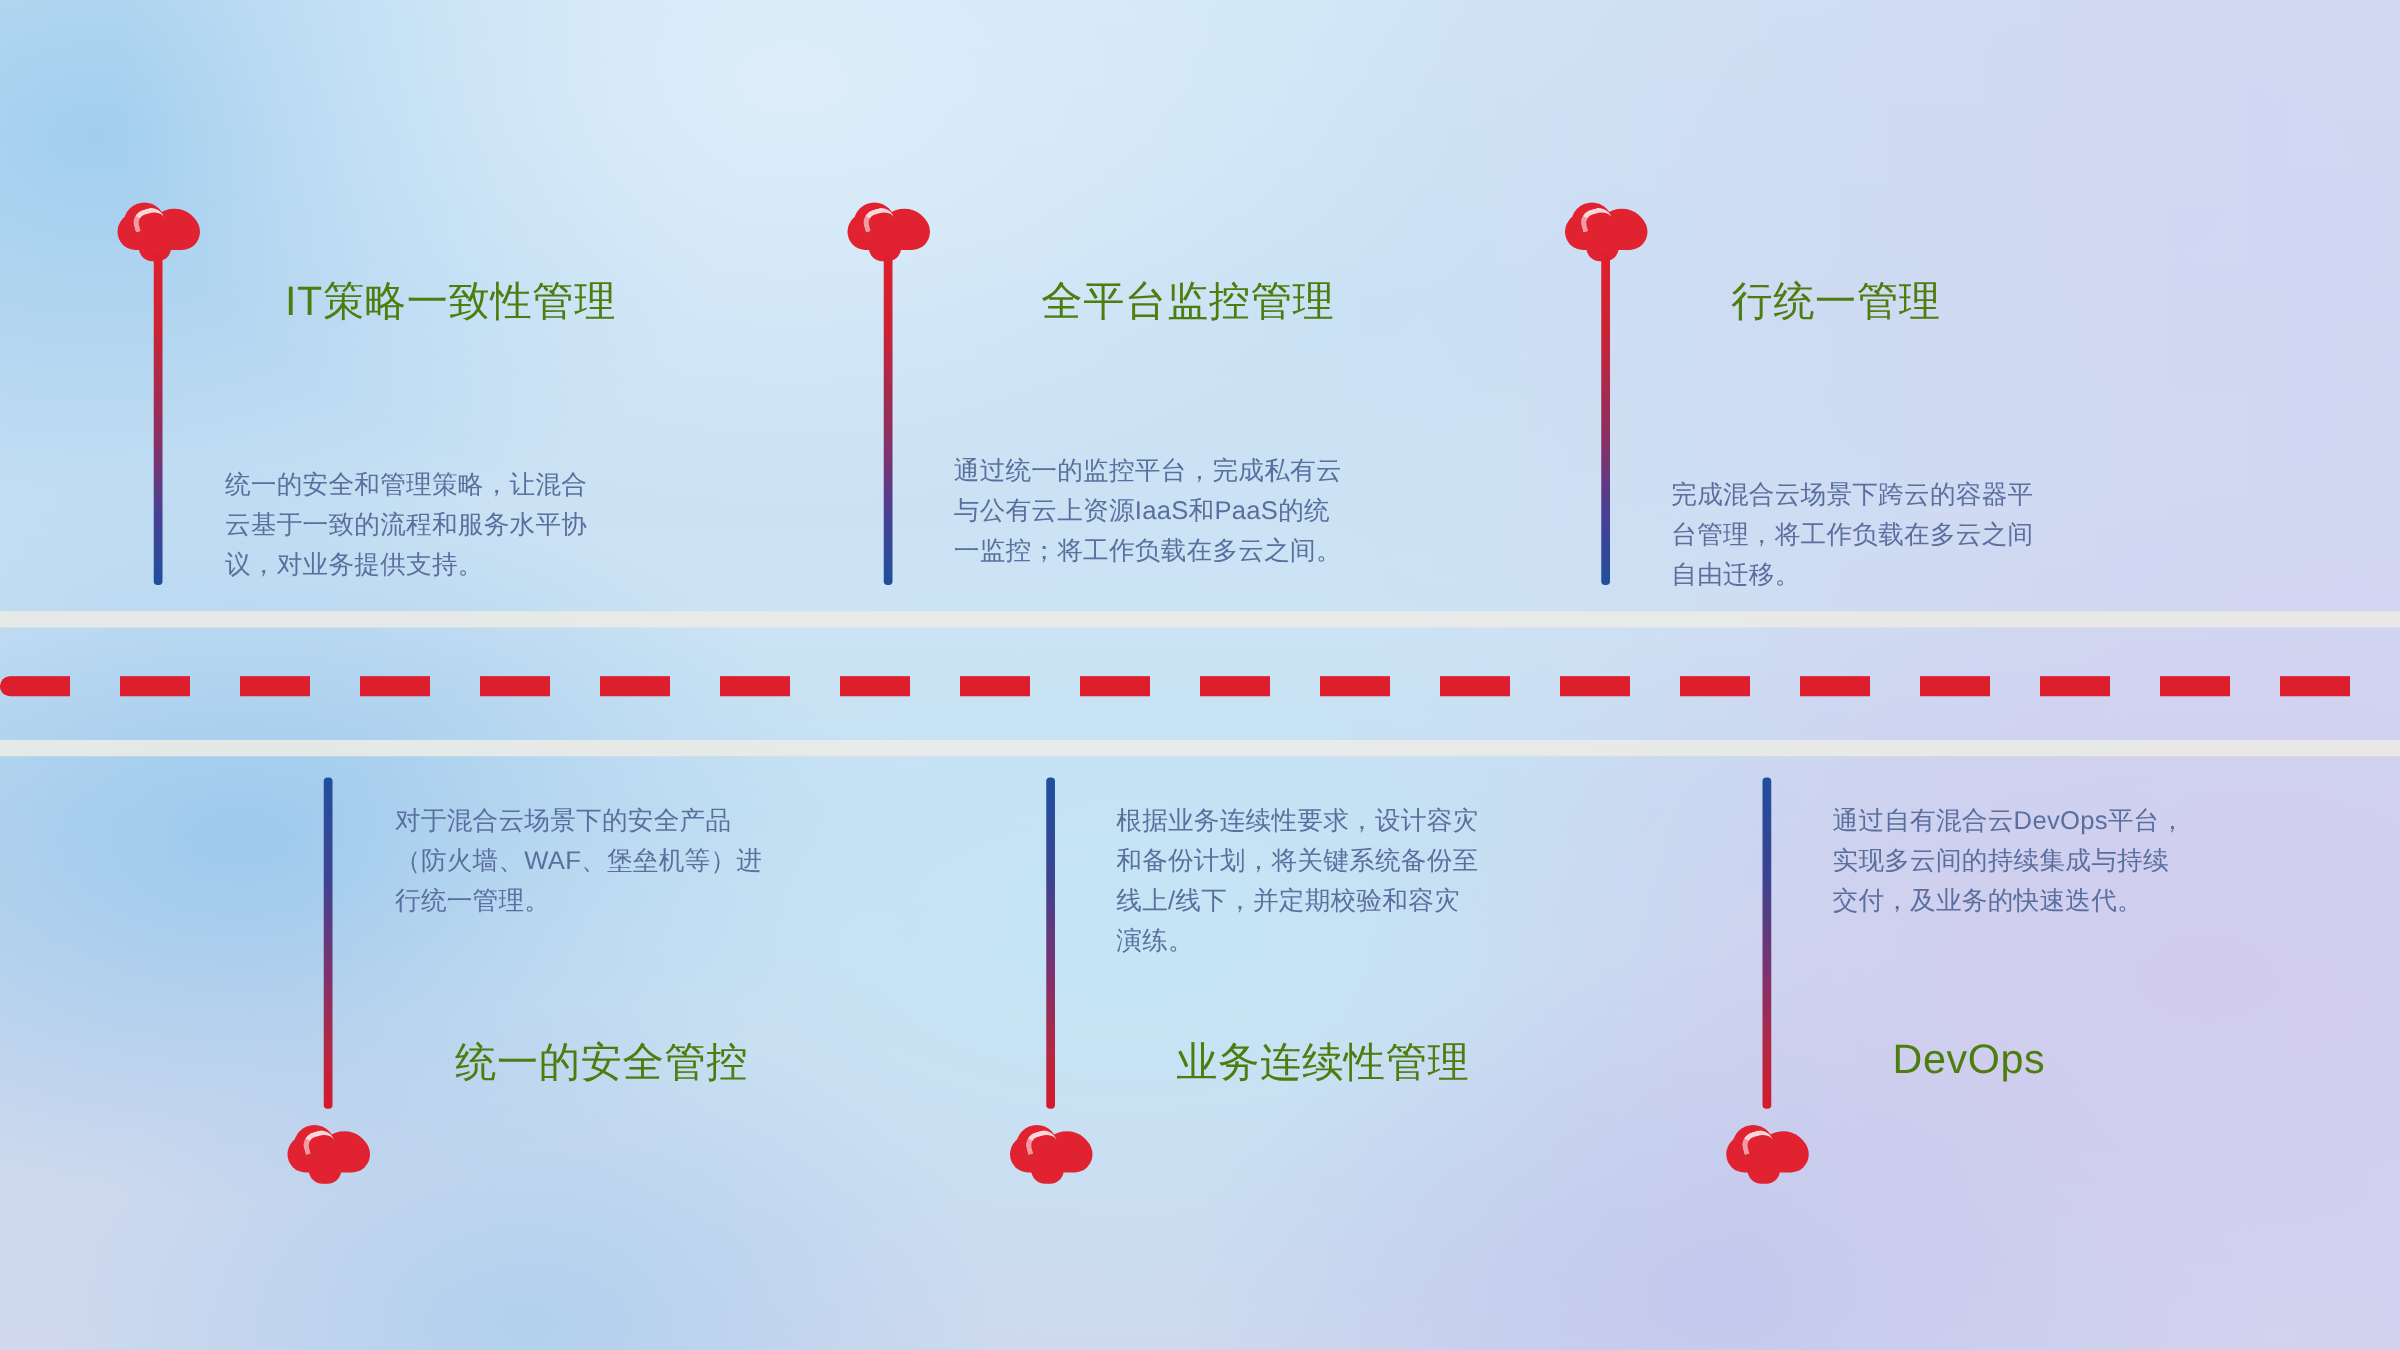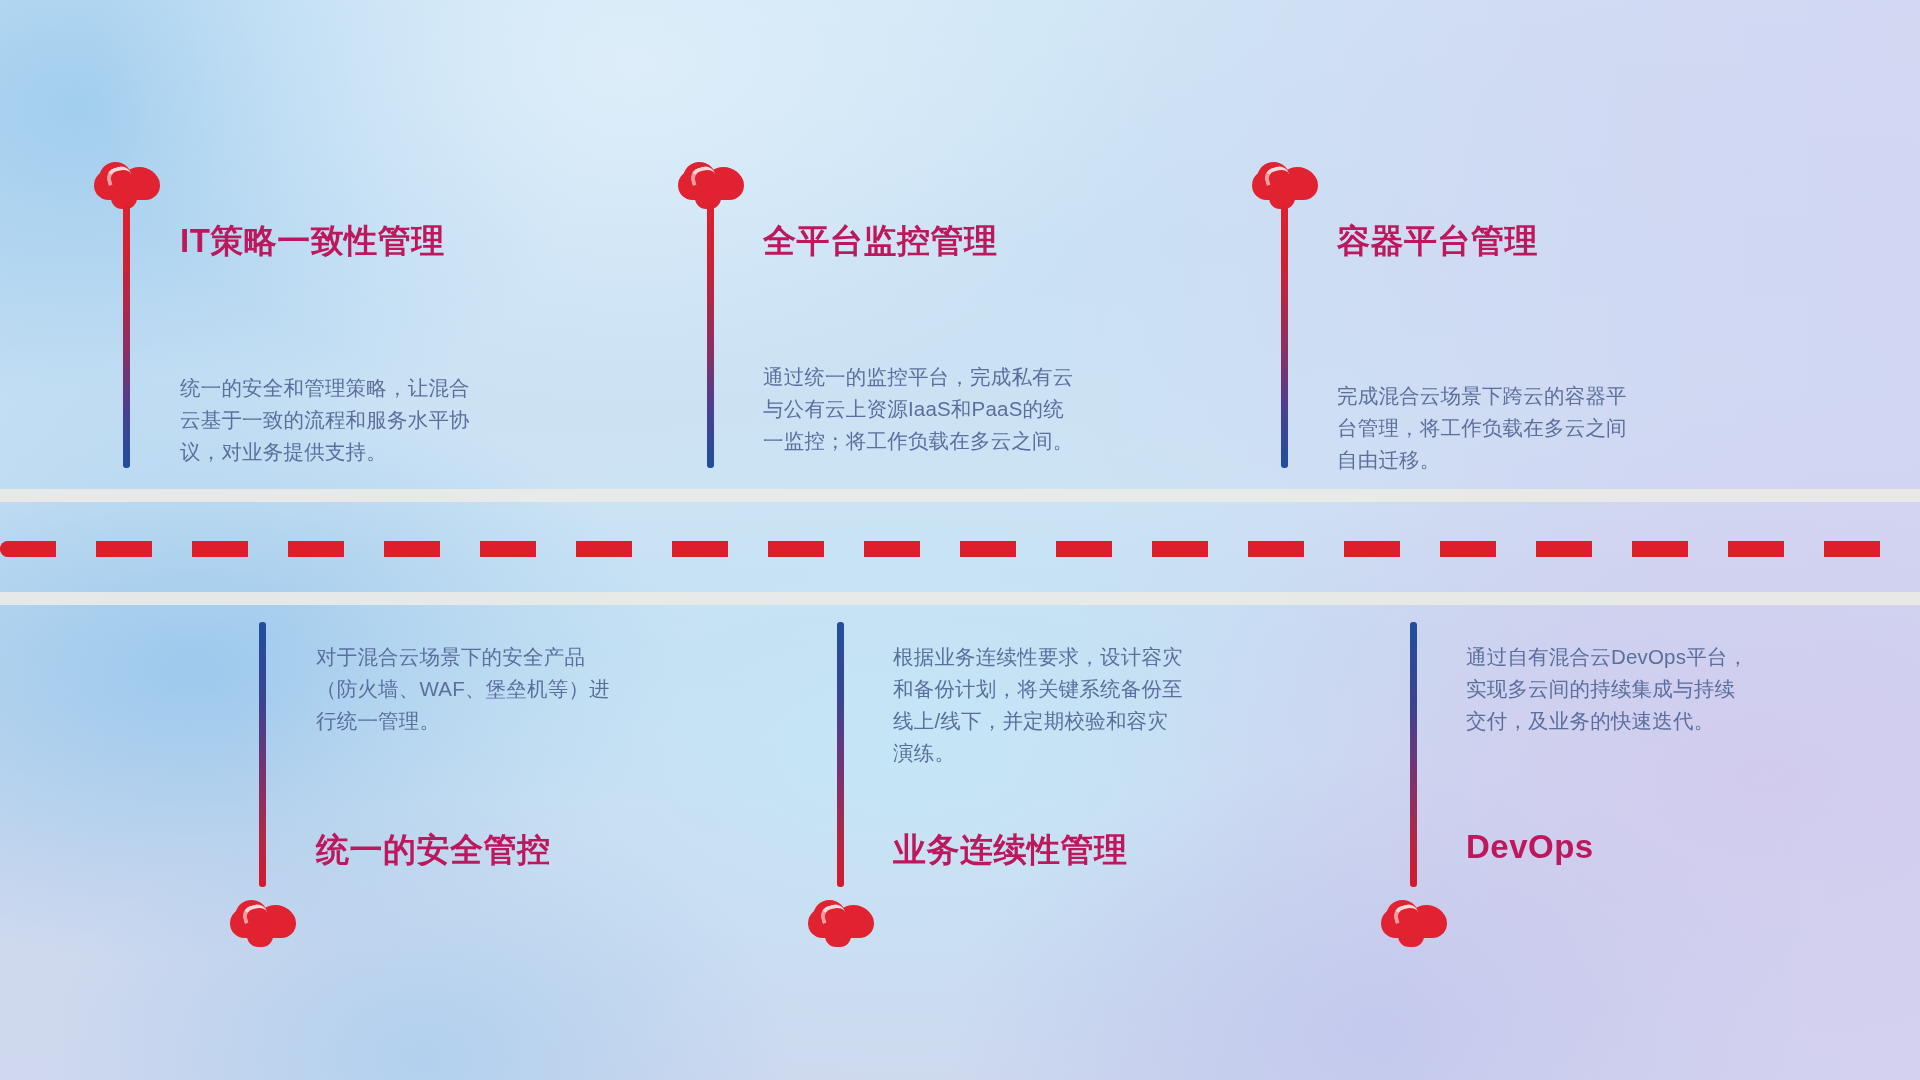--- a/index.html
+++ b/index.html
@@ -89,22 +89,23 @@
     transform:rotate(-16deg);
   }
 
   
   .stem{position:absolute;width:7px;border-radius:3px;}
   .stem-down{background:linear-gradient(180deg,#e01f2d 0%,#cd2232 22%,#8c2f62 55%,#4a3f92 78%,#1f4f9c 100%);}
   .stem-up{background:linear-gradient(180deg,#1f4f9c 0%,#3c4391 30%,#7b3270 58%,#b42742 82%,#d6192c 100%);}
 
   .title{
     position:absolute;white-space:nowrap;
-    font-size:33px;font-weight:700;color:#be185d;
+    font-size:33px;font-weight:400;color:#4d7c0f;
     letter-spacing:.5px;
+    margin-left:48px;
   }
   .para{
     position:absolute;
     font-size:20.5px;line-height:32px;color:#5b6f9f;
     letter-spacing:.2px;white-space:pre-line;
   }
 </style>
 </head>
 <body>
 
@@ -142,36 +143,36 @@
 
   <div class="col">
     <div class="cloud" style="left:678px;top:160px;">
       <div class="body"></div>
         <div class="puff-a"></div>
         <div class="puff-b"></div>
       <div class="nub"></div>
         <div class="shine"></div>
     </div>
     <div class="stem stem-down" style="left:707px;top:203px;height:265px;"></div>
-    <div class="title" style="left:763px;top:219px;">全平台监控管理</div>
+    <div class="title" style="left:785px;top:219px;">全平台监控管理</div>
     <div class="para" style="left:763px;top:361px;width:470px;">通过统一的监控平台，完成私有云
 与公有云上资源IaaS和PaaS的统
 一监控；将工作负载在多云之间。</div>
   </div>
 
   <div class="col">
     <div class="cloud" style="left:1252px;top:160px;">
       <div class="body"></div>
         <div class="puff-a"></div>
         <div class="puff-b"></div>
       <div class="nub"></div>
         <div class="shine"></div>
     </div>
     <div class="stem stem-down" style="left:1281px;top:203px;height:265px;"></div>
-    <div class="title" style="left:1337px;top:219px;">容器平台管理</div>
+    <div class="title" style="left:1337px;top:219px;">行统一管理</div>
     <div class="para" style="left:1337px;top:380px;width:450px;">完成混合云场景下跨云的容器平
 台管理，将工作负载在多云之间
 自由迁移。</div>
   </div>
 
   <div class="col">
     <div class="stem stem-up" style="left:259px;top:622px;height:265px;"></div>
     <div class="para" style="left:316px;top:641px;width:430px;">对于混合云场景下的安全产品
 （防火墙、WAF、堡垒机等）进
 行统一管理。</div>

